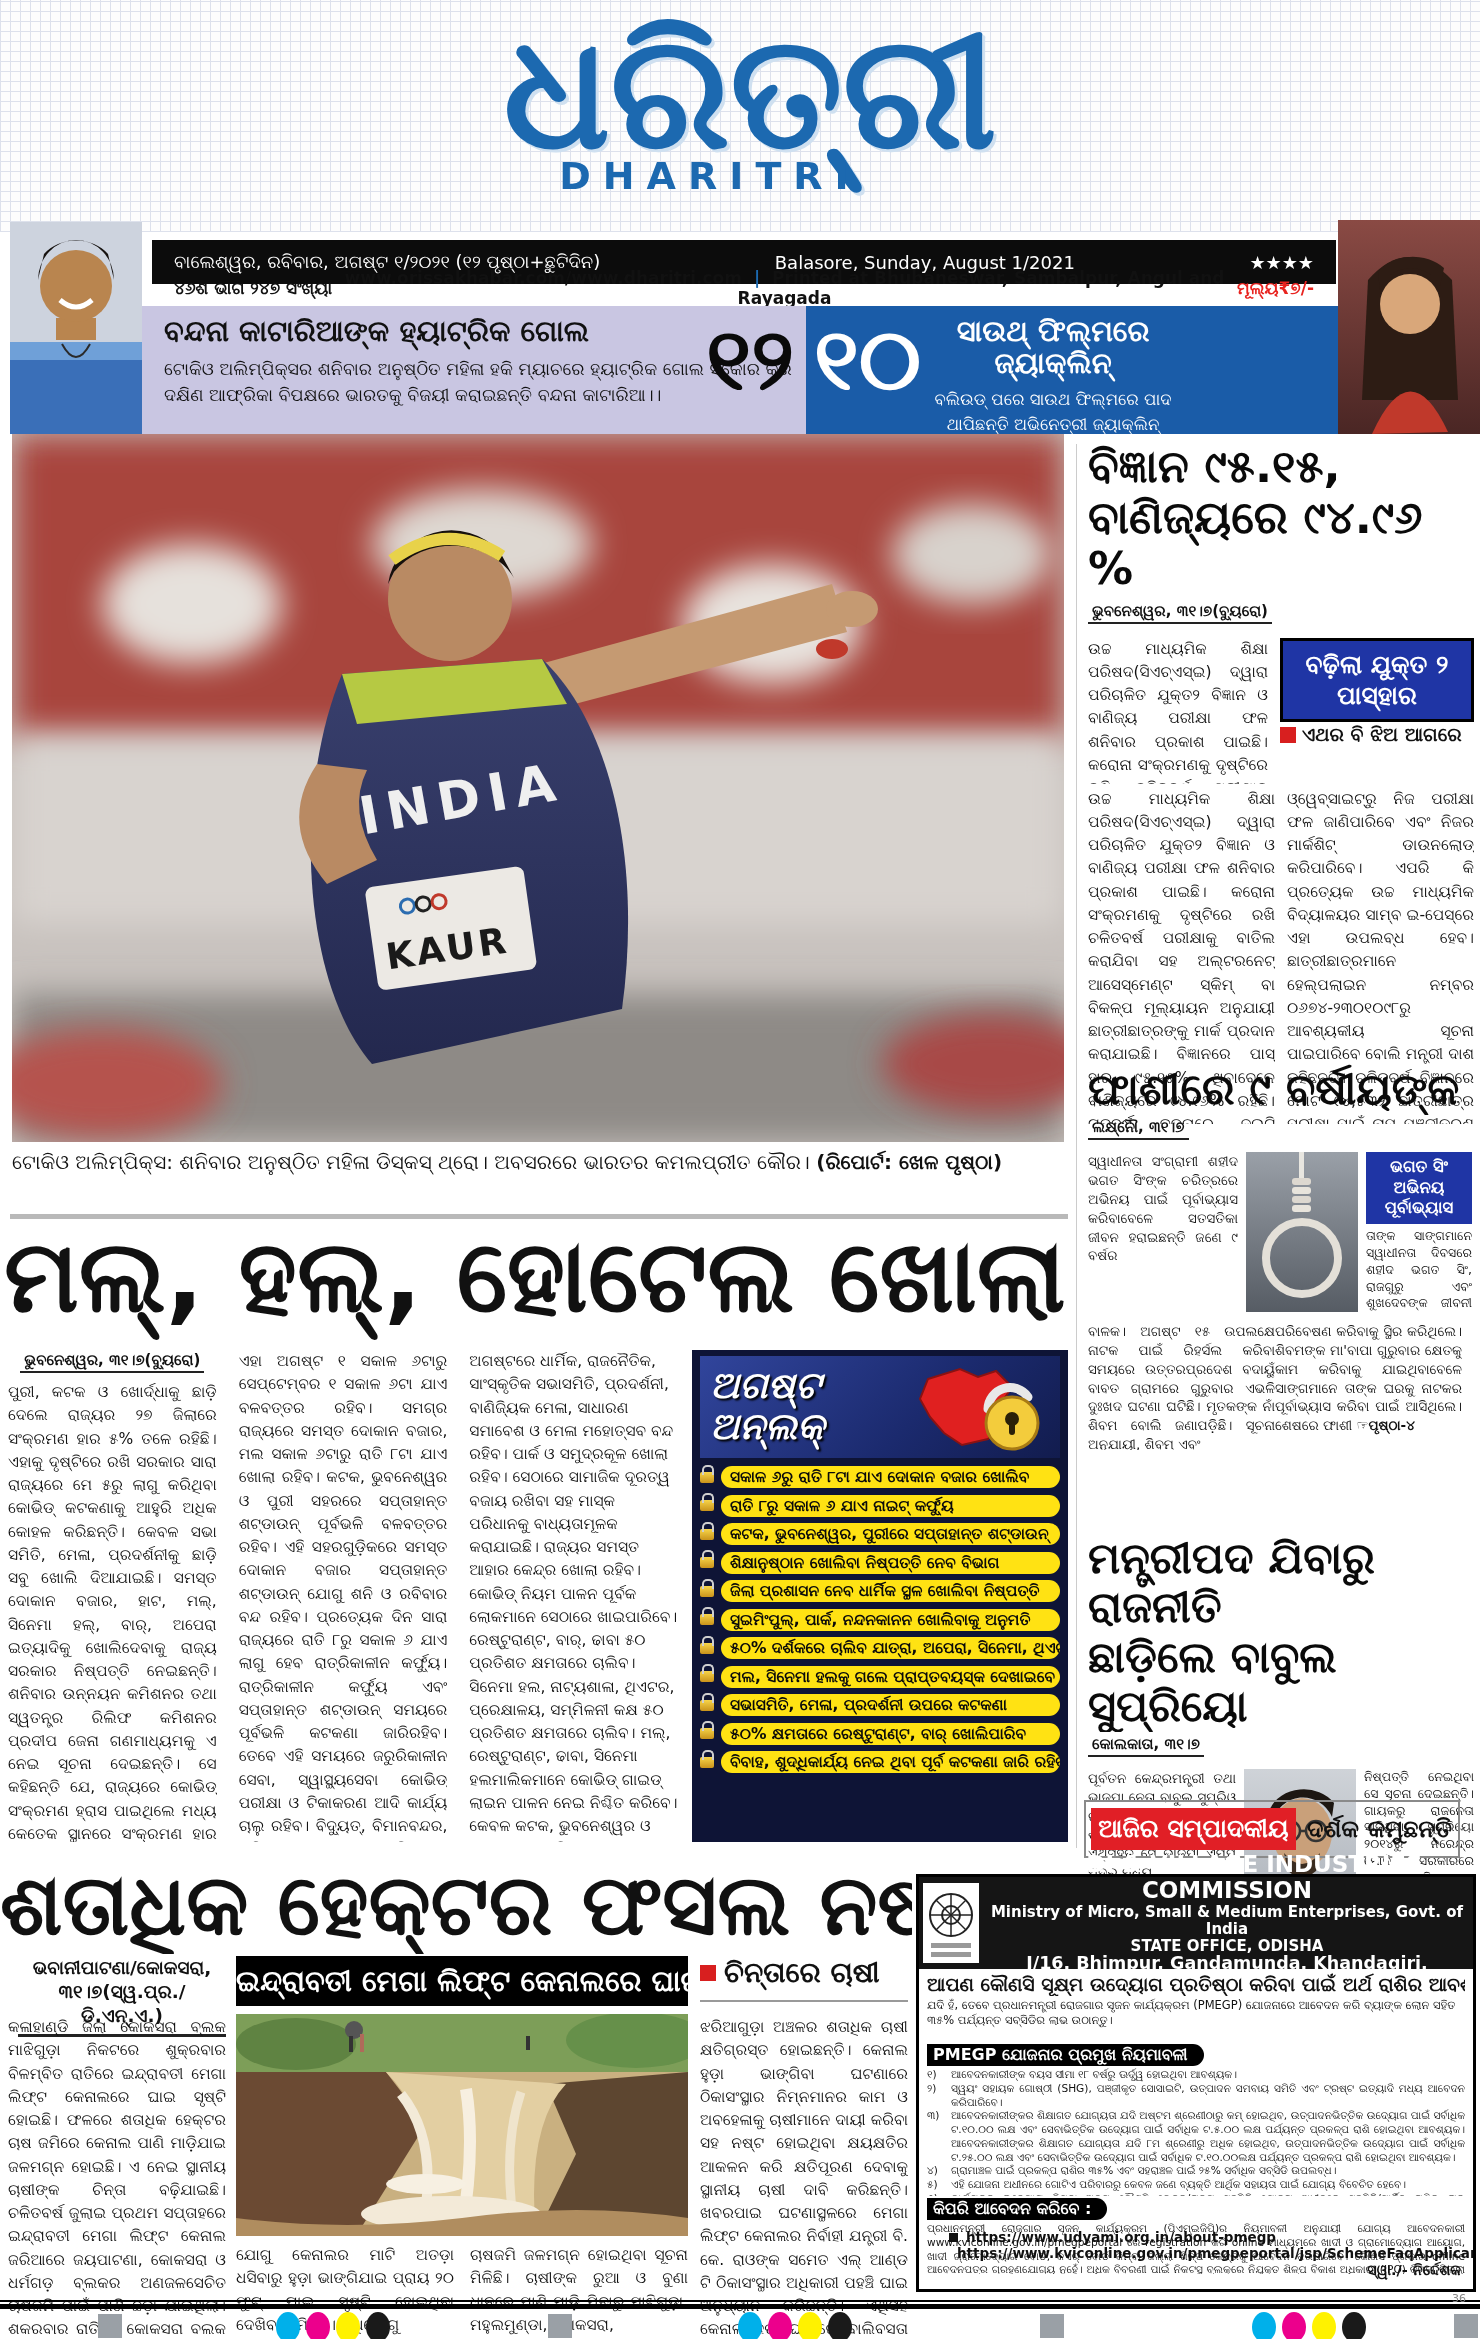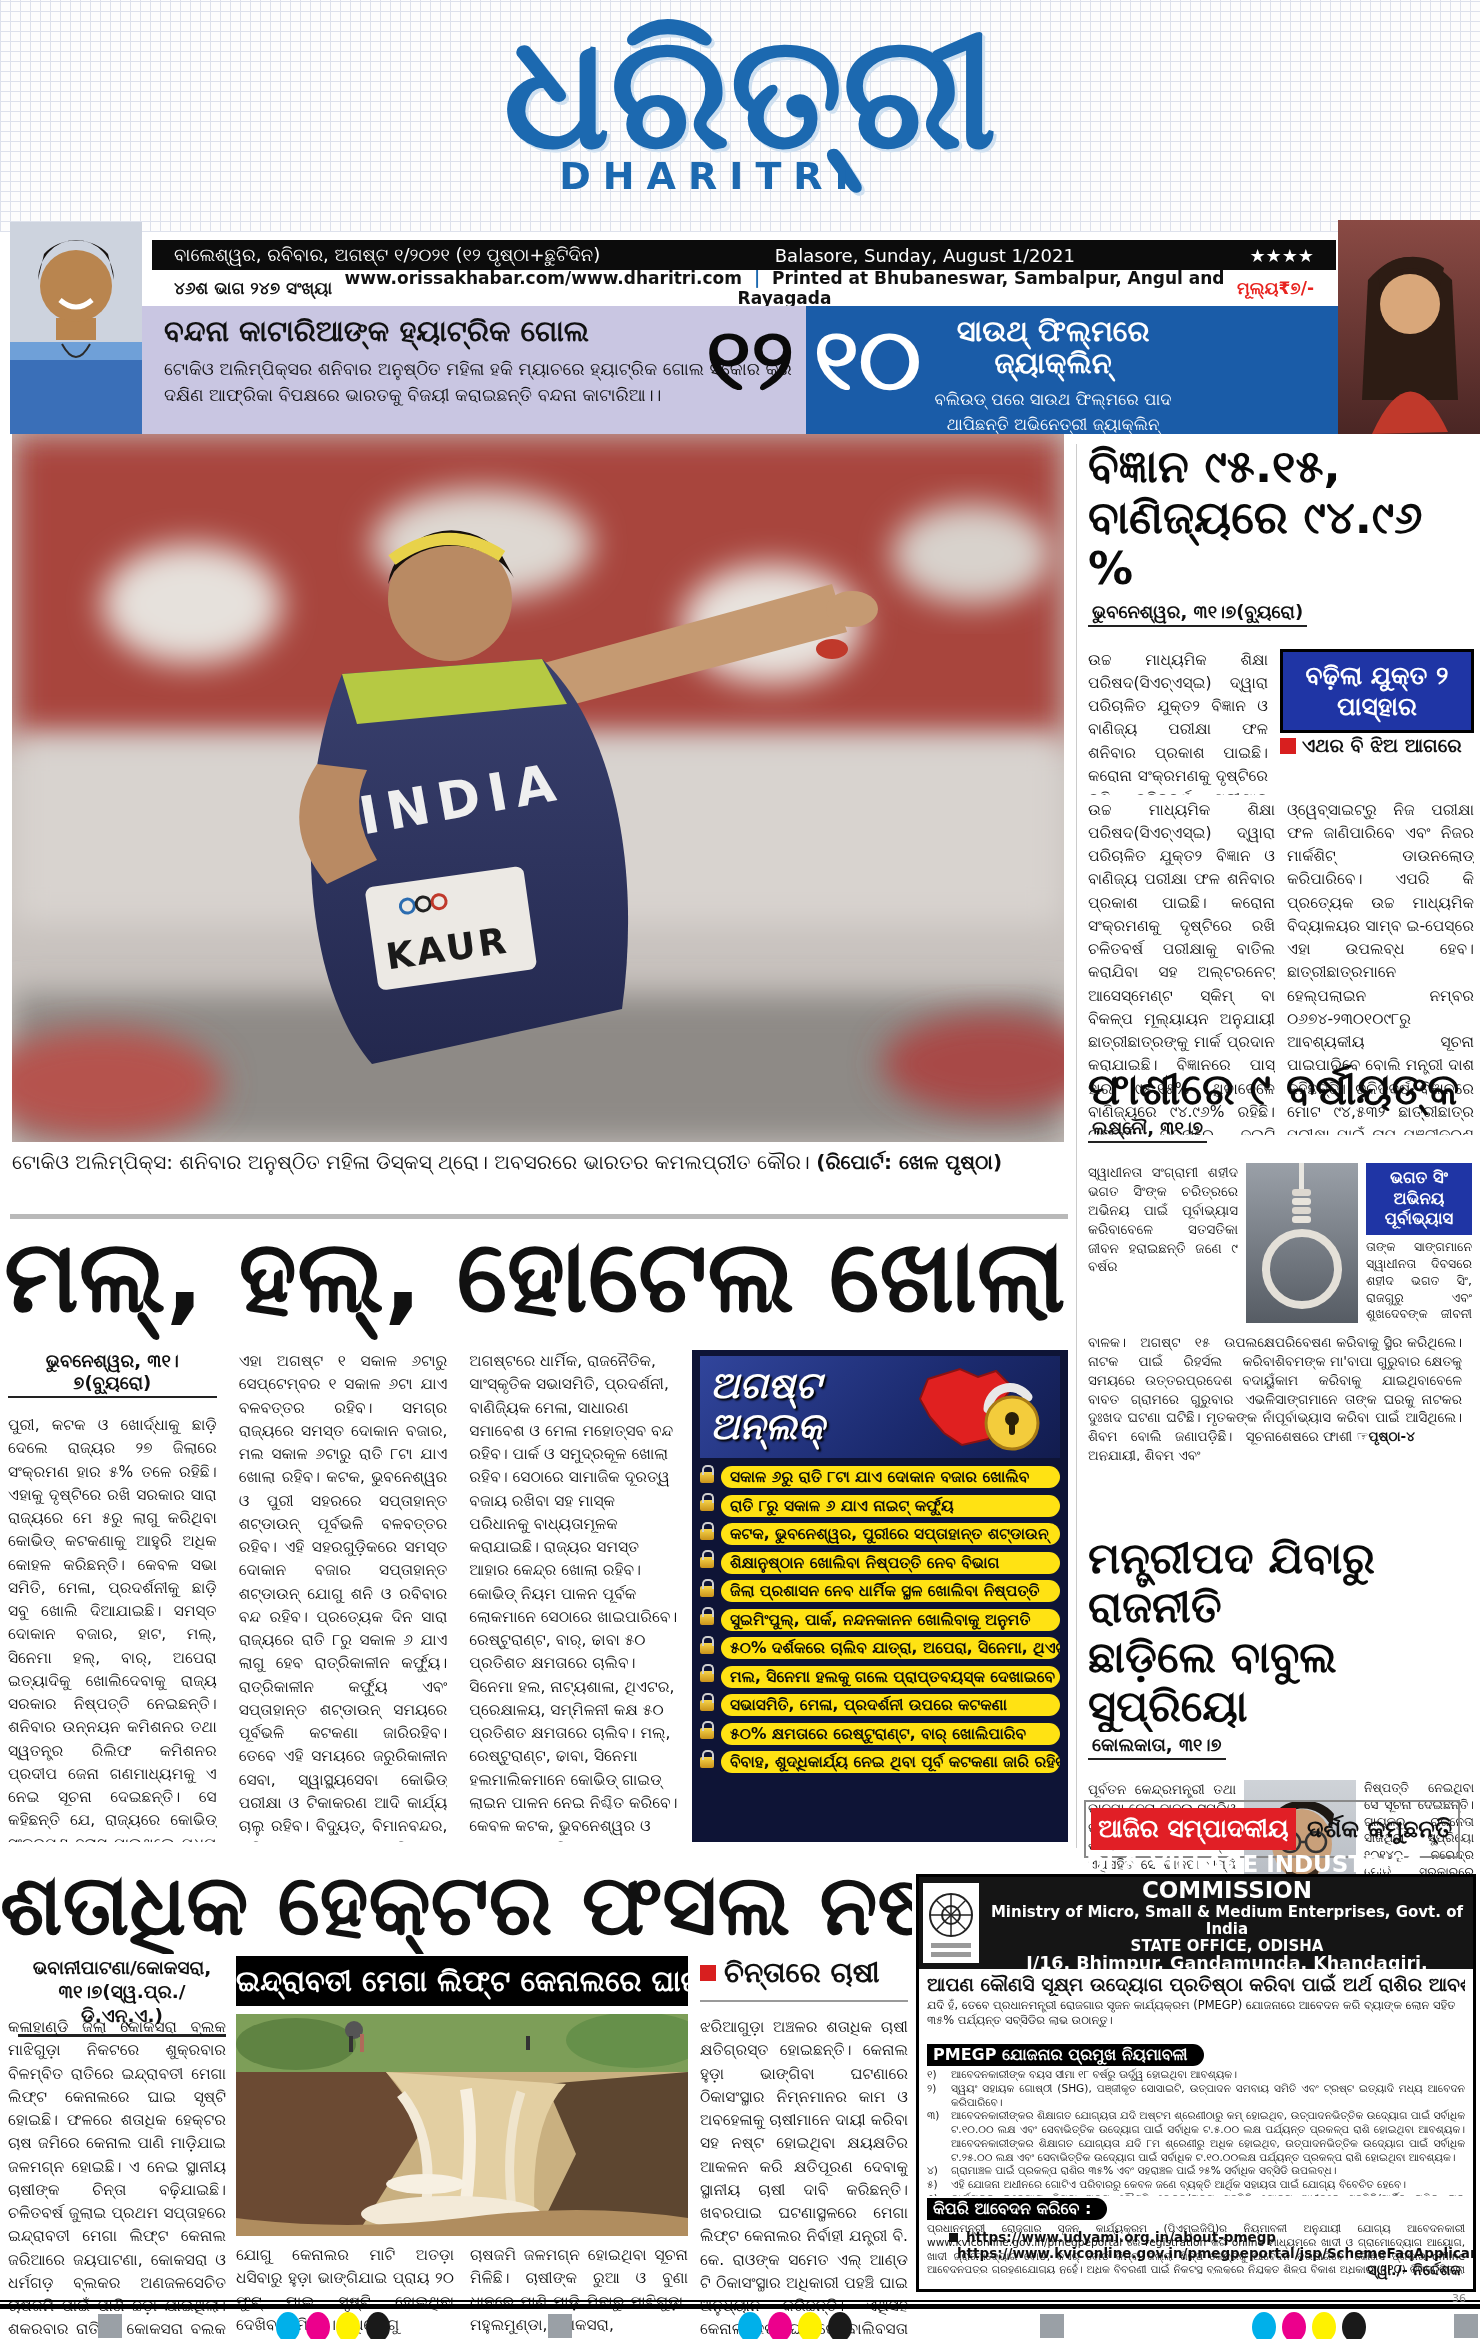--- a/index.html
+++ b/index.html
@@ -3,32 +3,32 @@
 <meta charset="utf-8">
 <style>
   html,body{margin:0;padding:0;background:#e9e9e9;}
   #page{position:relative;width:1480px;height:2339px;background:#fff;overflow:hidden;
         font-family:"DejaVu Sans","Liberation Sans",sans-serif;color:#111;}
   .abs{position:absolute;}
   .just{text-align:justify;}
   .clip{overflow:hidden;}
   .bt{font-size:15.5px;line-height:1.5;}
   .sbt{font-size:13.5px;line-height:1.4;}
-  .dl{font-weight:bold;font-size:18px;border-bottom:2px solid #222;display:inline-block;padding:0 4px 2px 4px;margin-bottom:16px;}
+  .dl{font-weight:bold;font-size:15px;border-bottom:2px solid #222;display:inline-block;padding:0 4px 2px 4px;margin-bottom:8px;}
   .pgref{font-weight:bold;white-space:nowrap;}
   
   #mast-bg{left:0;top:0;width:1480px;height:232px;
     background:
       repeating-linear-gradient(0deg,#dde1ec 0 1px,transparent 1px 10px),
       repeating-linear-gradient(90deg,#dde1ec 0 1px,transparent 1px 10px),#fdfdfd;}
   #logo{left:410px;top:2px;width:680px;height:228px;text-align:center;}
   #logo .odia{font-size:158px;line-height:1.15;font-weight:bold;color:#1c69b0;
       text-shadow:3px 3px 0 #cfe0f0;}
   #logo .latin{font-size:38px;font-weight:bold;letter-spacing:12px;color:#1c69b0;margin-top:-30px;transform:translateX(-40px);}
-  #datebar{left:152px;top:240px;width:1184px;height:30px;background:#0c0c0c;color:#fff;
+  #datebar{left:152px;top:240px;width:1184px;height:44px;background:#0c0c0c;color:#fff;
      display:flex;align-items:center;padding:0 22px;box-sizing:border-box;font-size:18px;}
   #datebar .c{flex:1;text-align:center;}
   #infoline{left:152px;top:272px;width:1184px;height:32px;display:flex;align-items:center;
      padding:0 22px;box-sizing:border-box;font-size:17px;font-weight:bold;}
   #infoline .c{flex:1;text-align:center;font-weight:bold;}
   #infoline .sep{color:#1c69b0;padding:0 6px;}
   #infoline .price{color:#e8231f;}
   
   #teaser-left{left:80px;top:306px;width:726px;height:128px;background:#c9c6e2;
      box-sizing:border-box;padding:10px 14px 8px 84px;}

